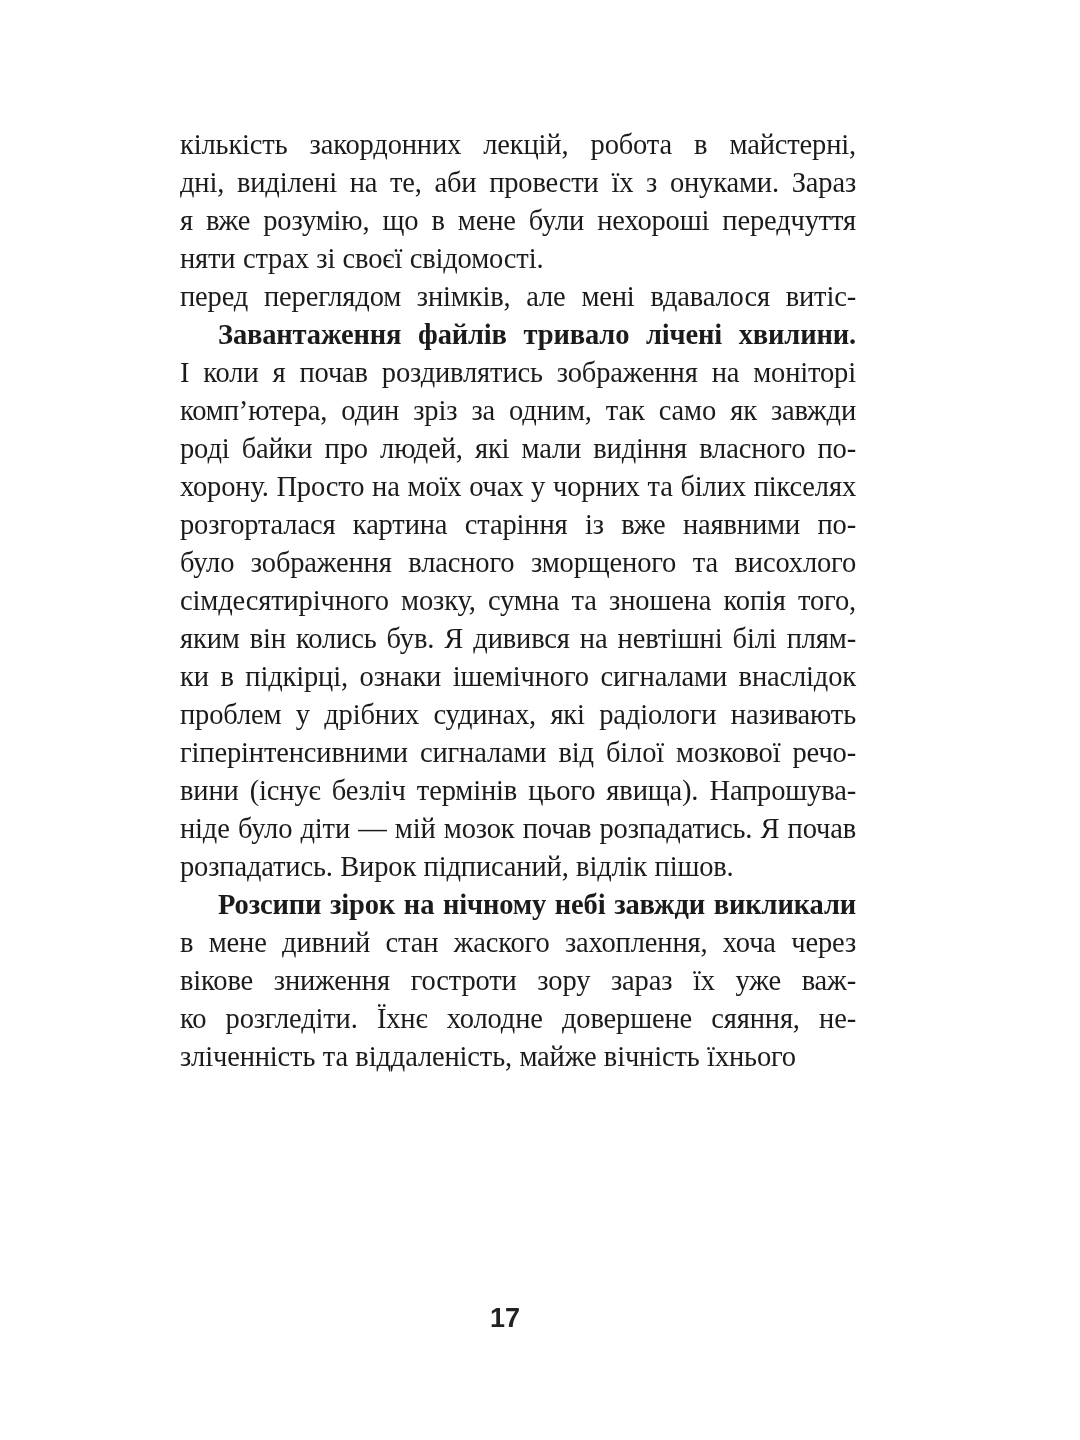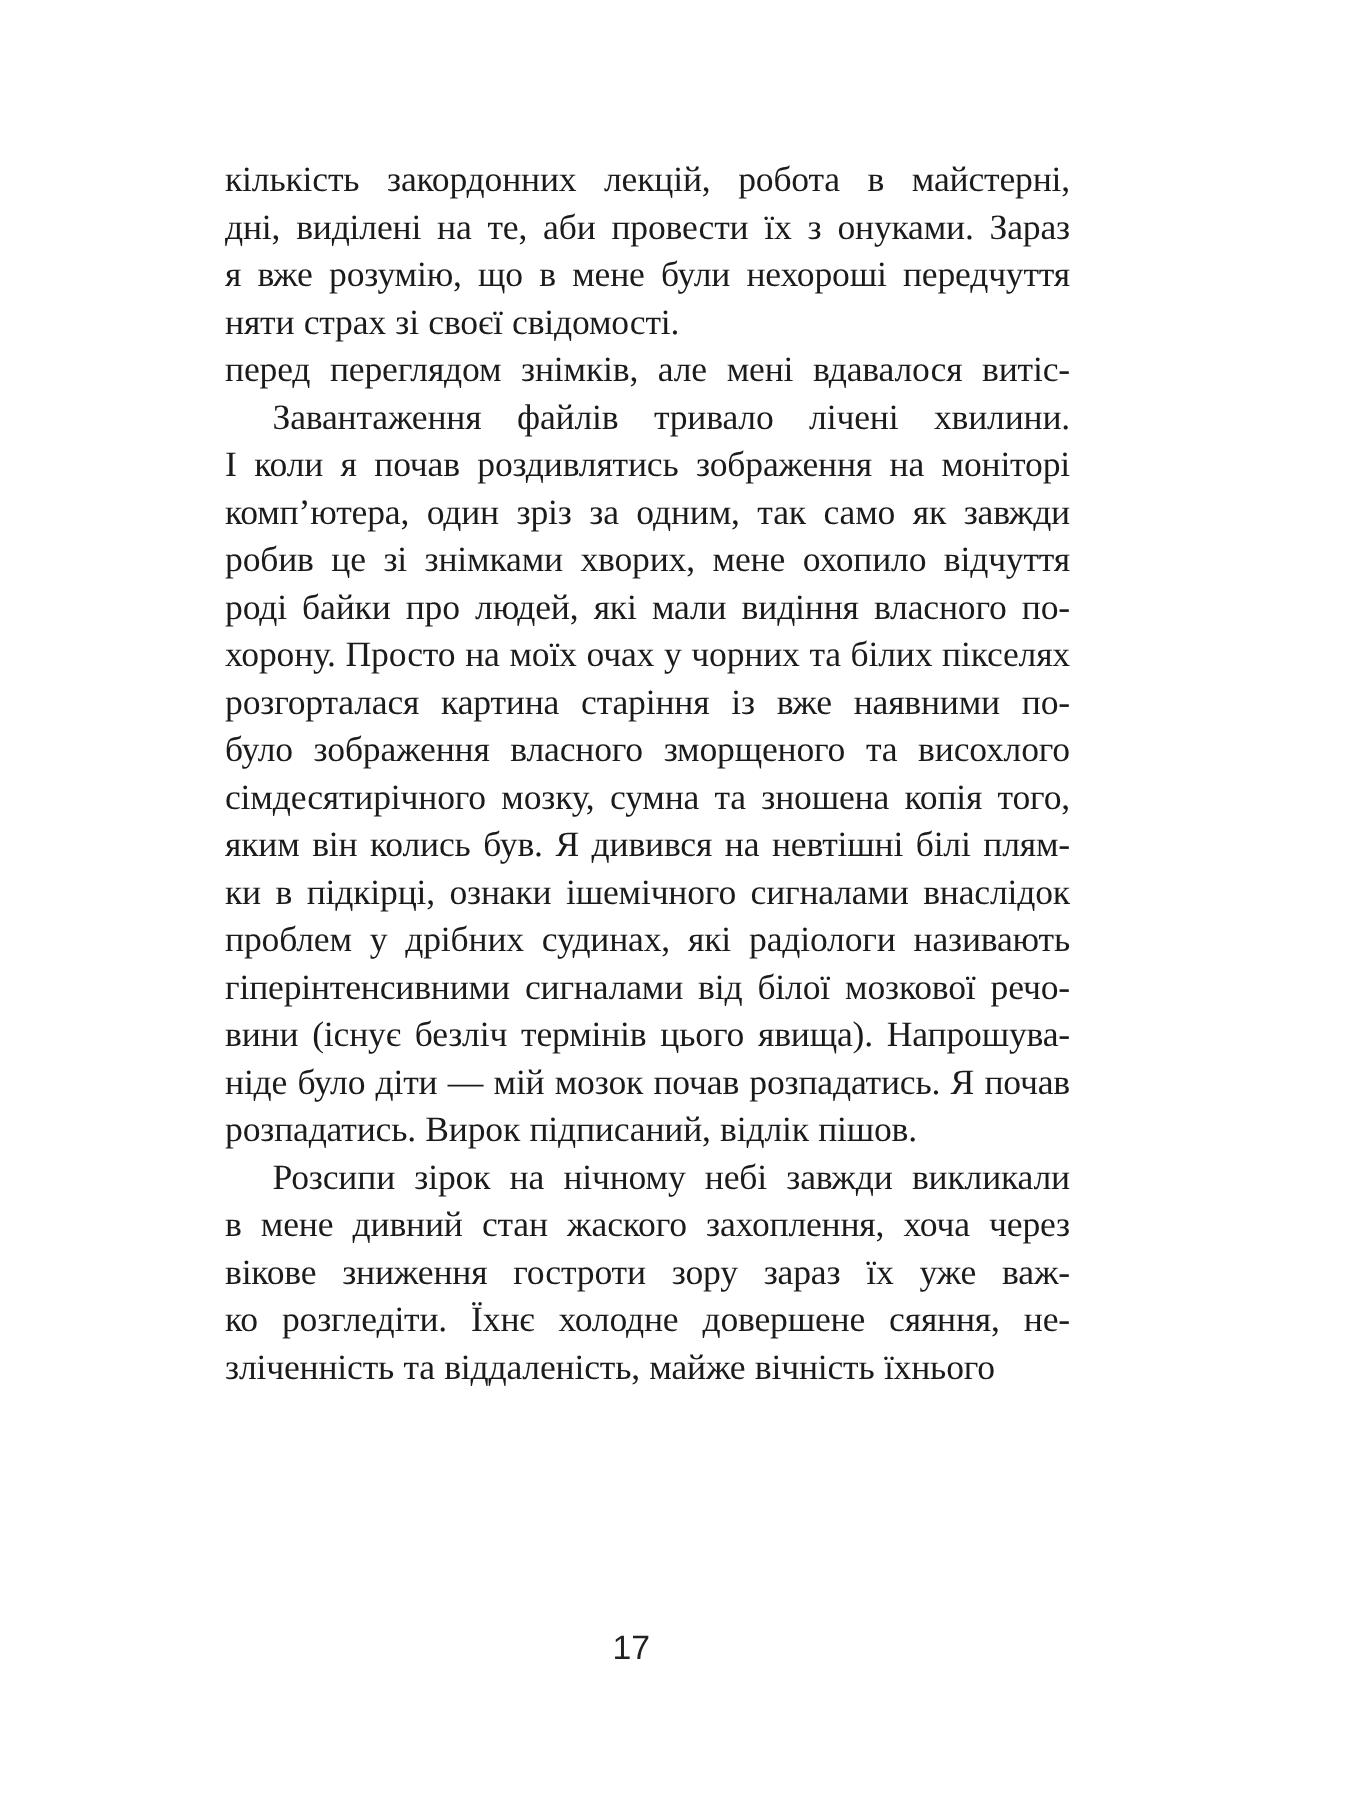--- a/index.html
+++ b/index.html
@@ -38,50 +38,50 @@
     text-align: justify;
     text-align-last: justify;
     white-space: nowrap;
     overflow: visible;
   }
   .line.end {
     text-align-last: left;
   }
   .line.indent {
     padding-left: 38px;
+    font-weight: bold;
   }
   .page-number {
     position: absolute;
     left: 180px;
     top: 1303px;
     width: 650px;
     text-align: center;
     font-family: "Liberation Sans", "DejaVu Sans", sans-serif;
-    font-weight: 400;
+    font-weight: 700;
     font-size: 27px;
     color: #222222;
   }
 </style>
 </head>
 <body>
 
 <main class="page">
   <div class="text-block" id="text-block">
       <div class="para">
         <div class="line">кількість закордонних лекцій, робота в майстерні,</div>
         <div class="line">дні, виділені на те, аби провести їх з онуками. Зараз</div>
         <div class="line">я вже розумію, що в мене були нехороші передчуття</div>
         <div class="line end">няти страх зі своєї свідомості.</div>
         <div class="line">перед переглядом знімків, але мені вдавалося витіс-</div>
       </div>
       <div class="para">
         <div class="line indent">Завантаження файлів тривало лічені хвилини.</div>
         <div class="line">І коли я почав роздивлятись зображення на моніторі</div>
         <div class="line">комп’ютера, один зріз за одним, так само як завжди</div>
-        <div class="line">робив це зі знімками хворих, мене охопило відчуття</div>
         <div class="line">роді байки про людей, які мали видіння власного по-</div>
         <div class="line">хорону. Просто на моїх очах у чорних та білих пікселях</div>
         <div class="line">розгорталася картина старіння із вже наявними по-</div>
         <div class="line">було зображення власного зморщеного та висохлого</div>
         <div class="line">сімдесятирічного мозку, сумна та зношена копія того,</div>
         <div class="line">яким він колись був. Я дивився на невтішні білі плям-</div>
         <div class="line">ки в підкірці, ознаки ішемічного сигналами внаслідок</div>
         <div class="line">проблем у дрібних судинах, які радіологи називають</div>
         <div class="line">гіперінтенсивними сигналами від білої мозкової речо-</div>
         <div class="line">вини (існує безліч термінів цього явища). Напрошува-</div>

